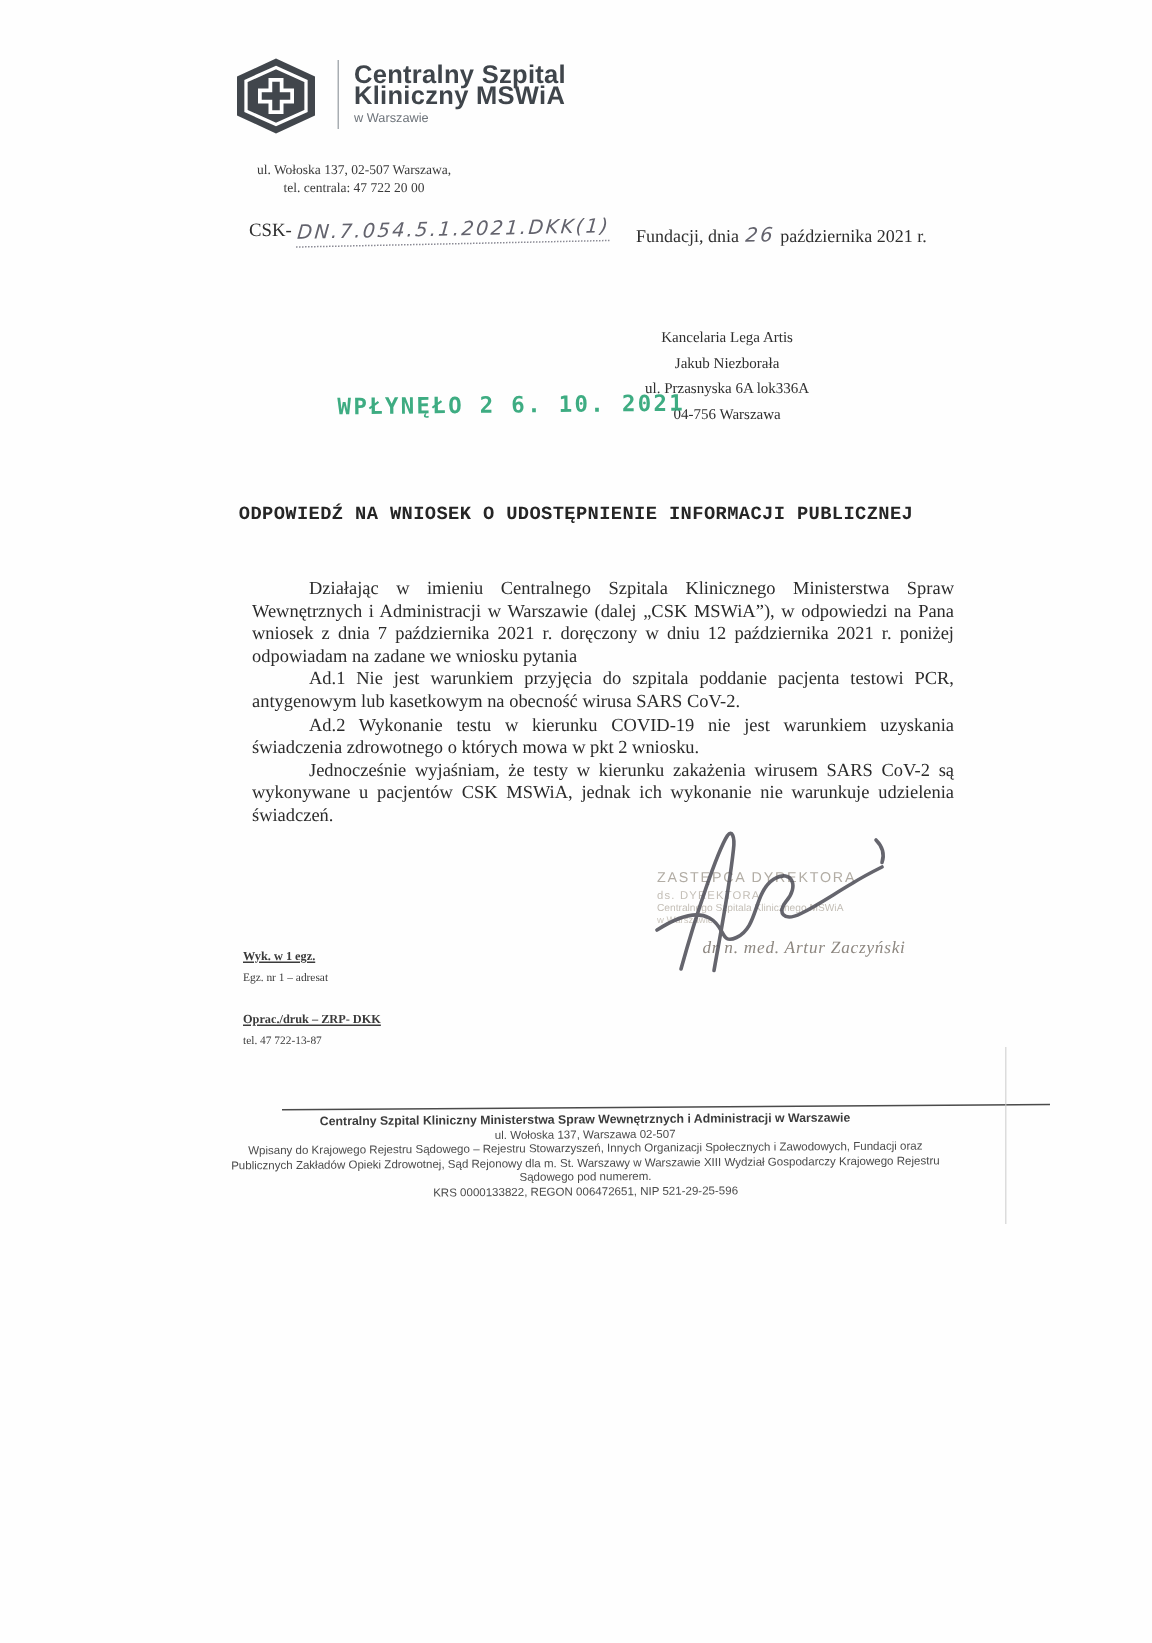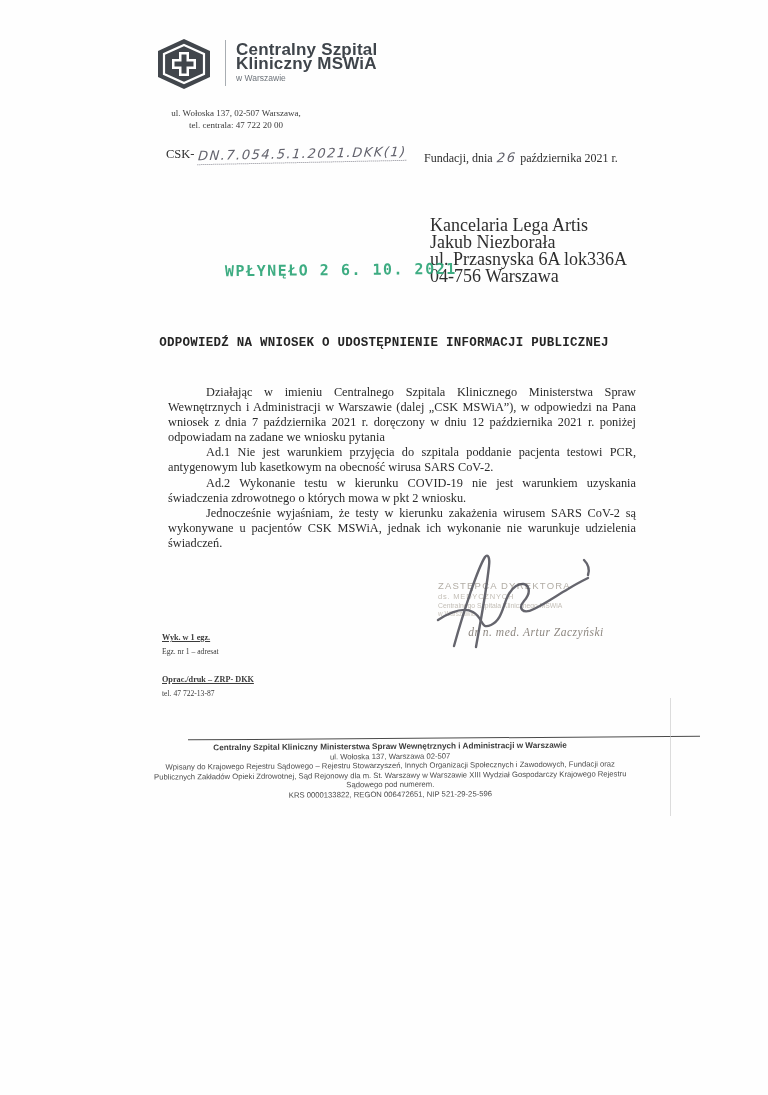--- a/index.html
+++ b/index.html
@@ -30,21 +30,21 @@
   .handwriting{
     font-family:"DejaVu Sans",sans-serif;
     font-style:italic;color:#63636d;letter-spacing:1.5px;
     transform:rotate(-1.2deg) skewX(-6deg);display:inline-block;
   }
   .ref-hand{font-size:13px;margin-left:4px;border-bottom:1px dotted #8a8a94;padding-bottom:1px;}
   .date-line{position:absolute;left:424px;top:150px;font-size:12px;white-space:nowrap;}
   .day-hand{font-size:13px;margin:0 1px;border-bottom:none;}
 
   
-  .recipient{position:absolute;left:430px;top:217px;font-size:18px;line-height:17px;}
+  .recipient{position:absolute;left:430px;top:217px;font-size:10px;line-height:17px;text-align:center;}
 
   
   .received-stamp{
     position:absolute;left:225px;top:261px;
     font-family:"DejaVu Sans Mono",monospace;
     font-weight:bold;font-size:15px;letter-spacing:1.5px;
     transform:rotate(-.6deg);opacity:.92;white-space:nowrap;
   }
 
   
@@ -140,21 +140,21 @@
   <div class="body-text">
     <p>Działając w imieniu Centralnego Szpitala Klinicznego Ministerstwa Spraw Wewnętrznych i Administracji w Warszawie (dalej „CSK MSWiA”), w odpowiedzi na Pana wniosek z dnia 7 października 2021 r. doręczony w dniu 12 października 2021 r. poniżej odpowiadam na zadane we wniosku pytania</p>
     <p>Ad.1 Nie jest warunkiem przyjęcia do szpitala poddanie pacjenta testowi PCR, antygenowym lub kasetkowym na obecność wirusa SARS CoV-2.</p>
     <p>Ad.2 Wykonanie testu w kierunku COVID-19 nie jest warunkiem uzyskania świadczenia zdrowotnego o których mowa w pkt 2 wniosku.</p>
     <p>Jednocześnie wyjaśniam, że testy w kierunku zakażenia wirusem SARS CoV-2 są wykonywane u pacjentów CSK MSWiA, jednak ich wykonanie nie warunkuje udzielenia świadczeń.</p>
   </div>
 
   <div class="sig-area">
     <div class="sig-stamp">
       <div class="s1">ZASTĘPCA DYREKTORA</div>
-      <div class="s2">ds. MEDYCZNYCH</div>
+      <div class="s2">ds. DYREKTORA</div>
       <div class="s3">Centralnego Szpitala Klinicznego MSWiA</div>
       <div class="s4">w Warszawie</div>
     </div>
     <div class="sig-name">dr n. med. Artur Zaczyński</div>
     <svg class="sig-ink" width="190" height="100" viewBox="0 0 190 100">
       <g fill="none" stroke="#50505a" stroke-width="2.4" stroke-linecap="round" opacity="0.88">
         <path d="M26,96 C36,60 50,18 57,7 C60,3 62,8 61,16 C58,44 52,74 48,97"></path>
         <path d="M10,70 C24,61 36,57 45,62 C56,68 52,80 63,75 C78,68 74,45 88,36 C100,29 105,41 96,51 C90,58 94,65 106,59 C118,53 128,46 140,39 C148,34 154,31 160,28"></path>
         <path d="M156,10 C160,14 162,19 160,25"></path>
       </g>

